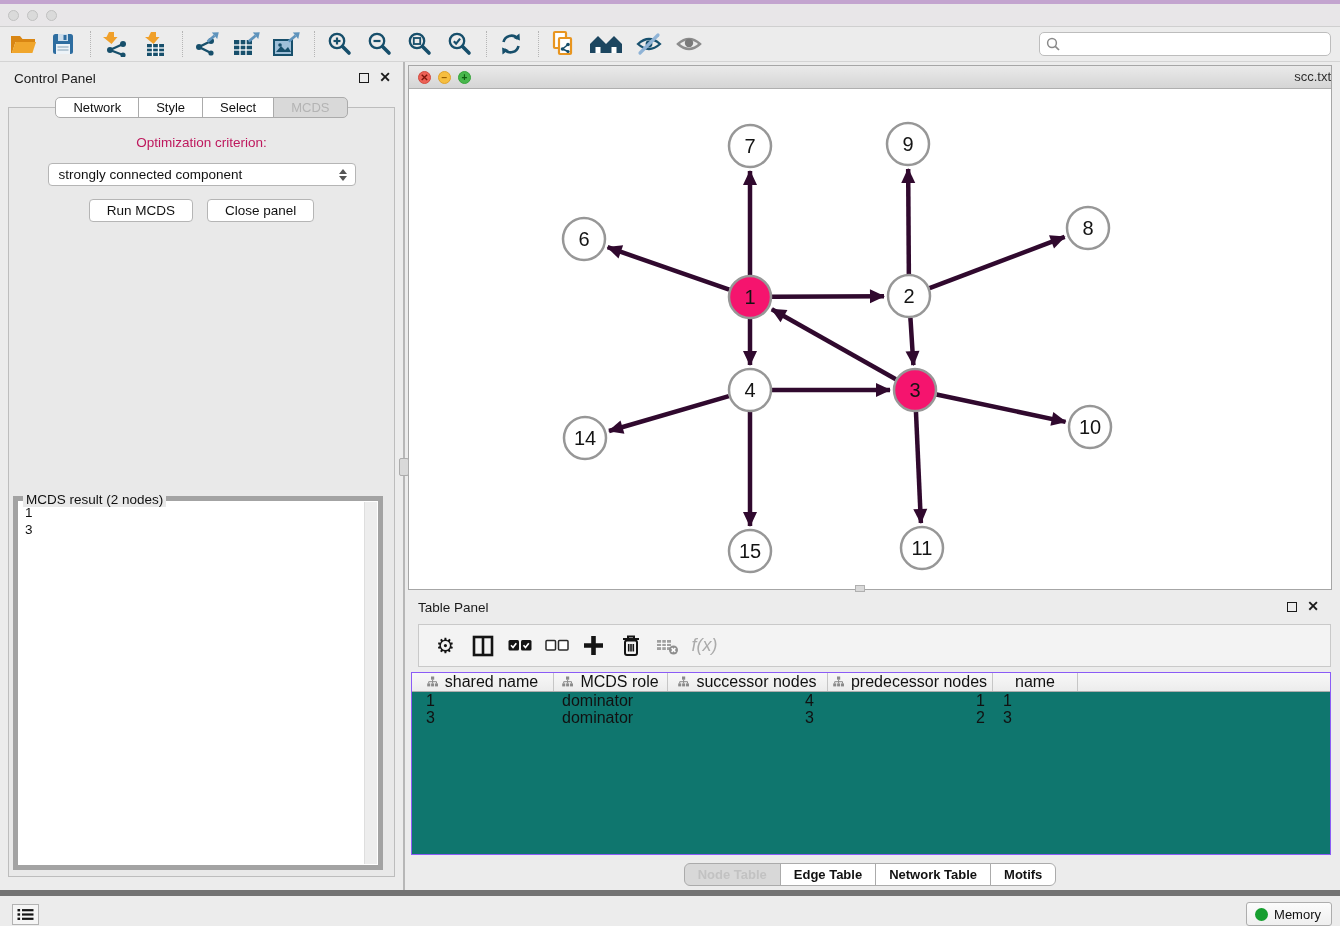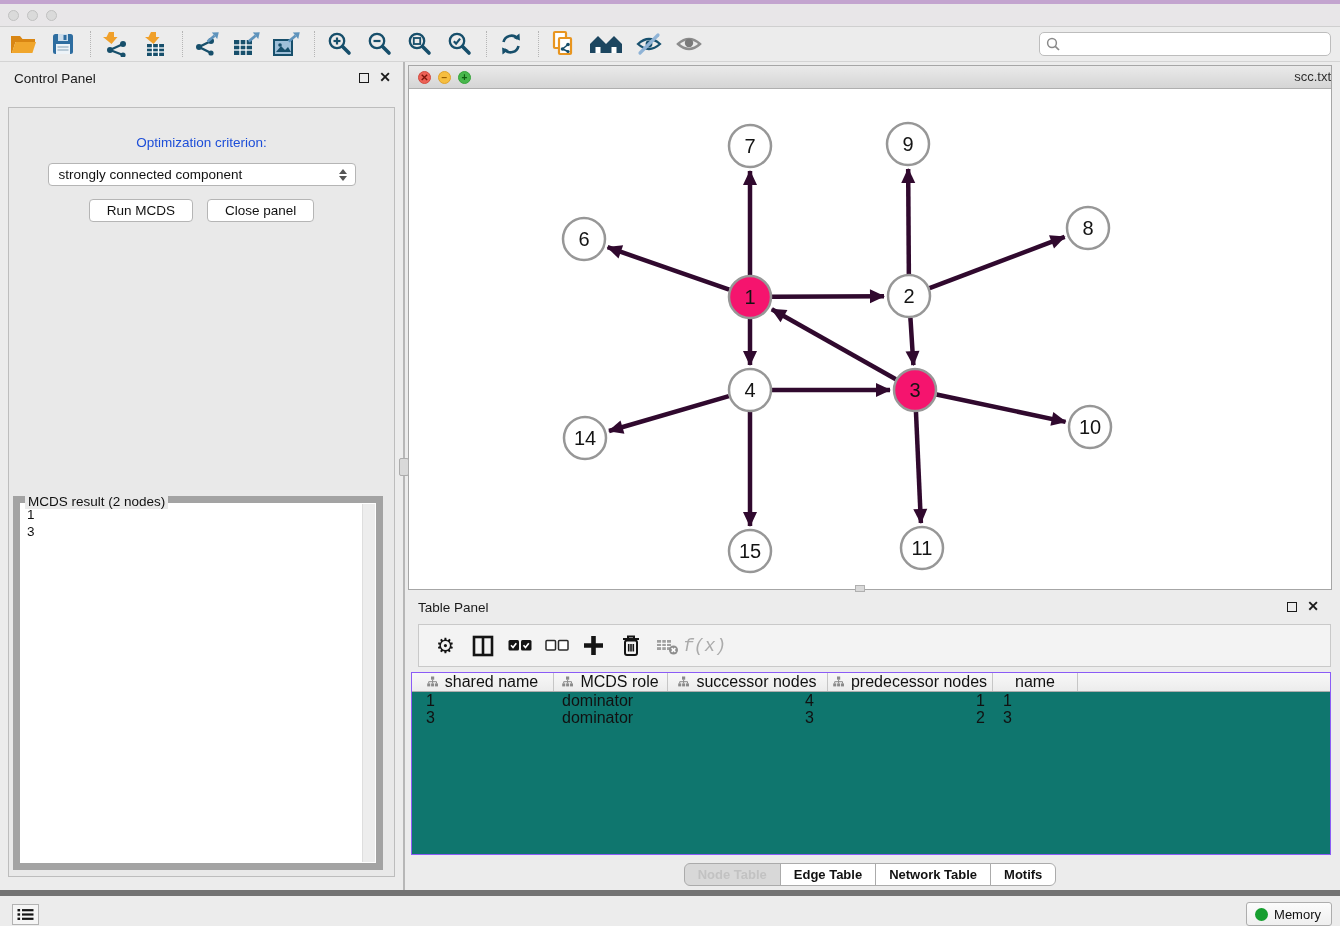--- a/index.html
+++ b/index.html
@@ -31,31 +31,31 @@
 
   .cp-tabs { position:absolute; top:35px; left:0; right:0; display:flex; justify-content:center; z-index:2; }
   .seg { border:1px solid #ABABAB; background:#fff; padding:0 17px; height:21px; line-height:20px;
          font-size:13px; color:#111; margin-left:-1px; }
   .seg:first-child { border-radius:5px 0 0 5px; margin-left:0; }
   .seg:last-child { border-radius:0 5px 5px 0; }
   .seg.disabled { background:#D9D9D9; color:#B4B4B4; }
 
   .cp-pane { position:absolute; top:45px; left:8px; right:8px; bottom:13px; background:#E9E9E9;
              border:1px solid #BDBDBD; z-index:1; }
-  .opt-label { margin-top:27px; text-align:center; font-size:13.5px; color:#1d4ed8; }
+  .opt-label { margin-top:27px; text-align:center; font-size:13.5px; color:#be185d; }
   .selectbox { margin:13px auto 0; width:308px; height:23px; background:#fff; border:1px solid #B5B5B5;
                border-radius:4px; display:flex; align-items:center; padding:0 8px 0 10px; font-size:13.5px; color:#111; }
   .chev { margin-left:auto; display:flex; flex-direction:column; gap:2px; }
   .chev .up   { width:0; height:0; border-left:4px solid transparent; border-right:4px solid transparent; border-bottom:5px solid #555; }
   .chev .down { width:0; height:0; border-left:4px solid transparent; border-right:4px solid transparent; border-top:5px solid #555; }
   .btn-row { display:flex; justify-content:center; gap:14px; margin-top:13px; }
   .btn { height:23px; background:#fff; border:1px solid #B5B5B5; border-radius:4px; font-size:13.5px;
          padding:0 17px; line-height:21px; color:#111; }
 
-  .fieldset { position:absolute; left:4px; right:11px; top:388px; bottom:6px; border:7px solid #a3a3a3; background:#fff; }
+  .fieldset { position:absolute; left:4px; right:11px; top:388px; bottom:6px; border:5px solid #a3a3a3; background:#fff; }
   .fieldset-title { position:absolute; top:-9px; left:5px; background:#E9E9E9; padding:0 3px; font-size:13.5px; color:#111; }
   .scrolltrack { position:absolute; top:1px; bottom:1px; right:1px; width:13px; background:#EDEDED; border-left:1px solid #DEDEDE; }
   .list-items { position:absolute; top:3px; left:7px; right:18px; font-size:13.5px; line-height:17px; color:#111; }
 
   .v-divider { position:absolute; left:403px; top:62px; width:2px; bottom:36px; background:#B7B7B7; }
   .v-handle { position:absolute; left:399px; top:458px; width:10px; height:18px; background:#D9D9D9;
               border:1px solid #ACACAC; border-radius:2px; z-index:3; }
 
   
   .network-window { position:absolute; left:408px; top:65px; width:924px; height:525px;
@@ -70,21 +70,21 @@
   .nw-canvas { position:absolute; left:0; right:0; top:23px; bottom:0; background:#fff; }
   .h-handle { position:absolute; left:855px; top:585px; width:10px; height:7px; background:#D9D9D9;
               border:1px solid #B0B0B0; z-index:3; }
 
   
   .table-panel { position:absolute; left:408px; top:597px; width:924px; bottom:36px; }
   .tp-toolbar { position:absolute; left:10px; right:1px; top:27px; height:43px; background:#F3F3F3;
                 border:1px solid #C9C9C9; display:flex; align-items:center; padding-left:8px; }
   .ticon { width:37px; display:flex; justify-content:center; align-items:center; }
   .gear-glyph { font-size:21px; color:#141414; line-height:20px; }
-  .fx-label { font-family:Liberation Mono, monospace; font-style:italic; font-size:18px; color:#ABABAB; }
+  .fx-label { font-family:Liberation Sans, sans-serif; font-style:italic; font-size:18px; color:#ABABAB; }
 
   .tp-table { position:absolute; left:3px; right:1px; top:75px; height:183px; border:1px solid #8b5cf6;
               background:#0f766e; font-size:16px; }
   .t-head { display:flex; height:19px; background:linear-gradient(#F8F8F8,#ECECEC); border-bottom:1px solid #ADADAD; }
   .th { display:flex; align-items:center; justify-content:center; gap:7px; border-right:1px solid #C6C6C6; color:#111; }
   .t-row { display:flex; height:17px; align-items:center; color:#111; }
   .td { overflow:hidden; white-space:nowrap; }
   .w0{width:142px}.w1{width:114px}.w2{width:160px}.w3{width:165px}.w4{width:85px}
   .wfill{flex:1; border-right:none;}
   .al{text-align:left; padding-left:14px;} .al2{text-align:left; padding-left:8px;}
@@ -272,20 +272,26 @@
     <input type="text" value="" style="">
   </div>
 </div>
 
 <div class="control-panel">
   <span class="panel-title">Control Panel</span>
   <span class="win-btns">
     <span class="float-btn"></span>
     <span class="close-btn">✕</span>
   </span>
+  <div class="cp-tabs" id="cp-tabs">
+      <span class="seg">Network</span>
+      <span class="seg">Style</span>
+      <span class="seg">Select</span>
+      <span class="seg disabled">MCDS</span>
+    </div>
   <div class="cp-pane">
     <div class="opt-label">Optimization criterion:</div>
     <div class="selectbox">
       <span>strongly connected component</span>
       <span class="chev">
           <span class="up"></span>
           <span class="down"></span>
         </span>
     </div>
     <div class="btn-row">

